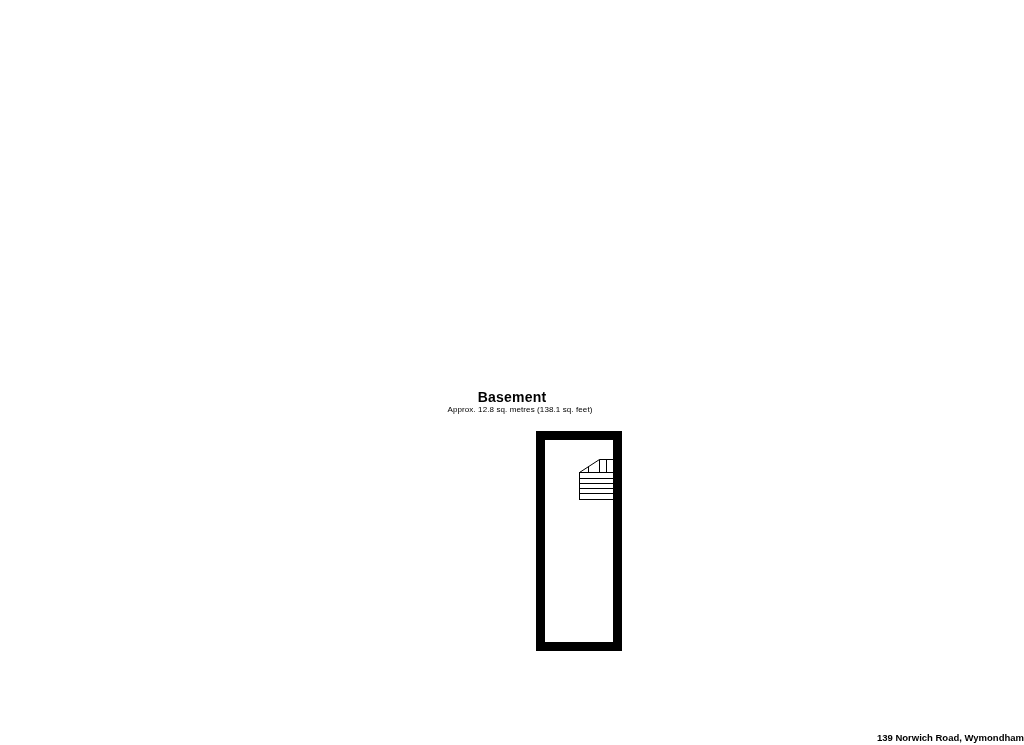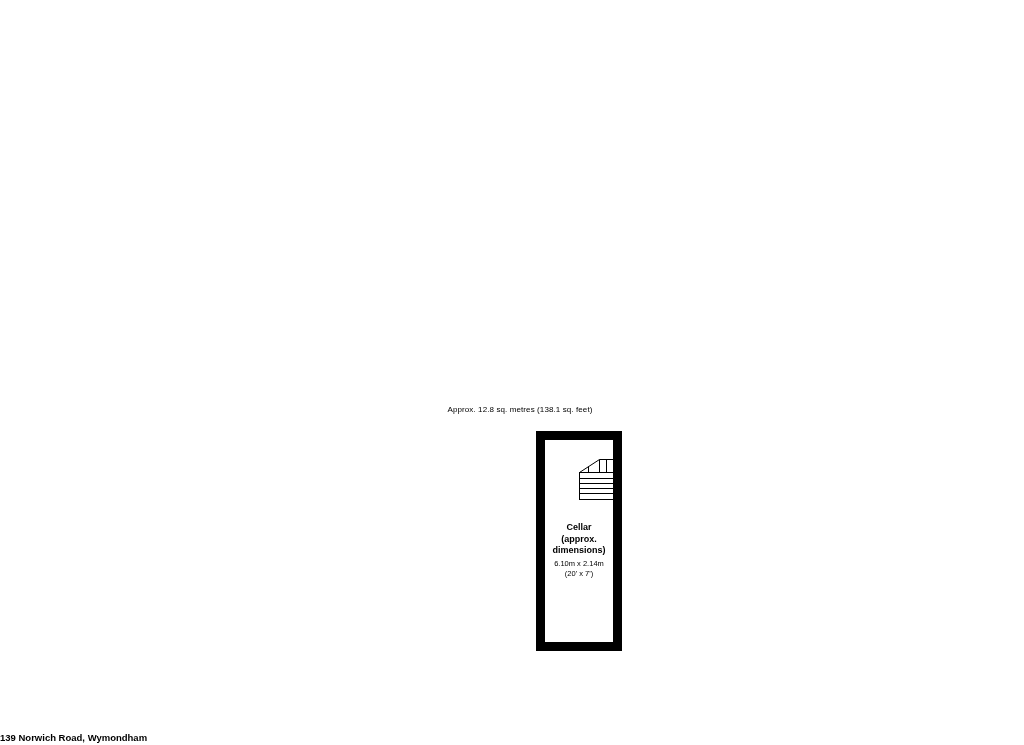--- a/index.html
+++ b/index.html
@@ -103,30 +103,31 @@
     display: block;
     line-height: 10px;
   }
 
   
   .footer-address {
     position: absolute;
     left: 0;
     top: 732px;
     width: 1024px;
-    text-align: left;
+    text-align: right;
     font-size: 9.5px;
     font-weight: bold;
   }
 </style>
 </head>
 <body>
 
 <div class="plan-block">
 
+  <div class="plan-title">Basement</div>
 
   <div class="plan-area">Approx.  12.8 sq. metres (138.1 sq. feet)</div>
 
   <div class="room-outer">
     <div class="room-inner"></div>
   </div>
 
   <div class="stairs">
     <svg width="40" height="44" viewBox="0 0 40 44" xmlns="http://www.w3.org/2000/svg">
       <g fill="none" stroke="#000000" stroke-width="1">
@@ -141,23 +142,16 @@
         <line x1="1.5" y1="14.5" x2="21.5" y2="1.5"></line>
         <line x1="21.5" y1="1.5" x2="35.5" y2="1.5"></line>
         <line x1="35.5" y1="1.5" x2="35.5" y2="14.5"></line>
         <line x1="10.5" y1="14.5" x2="10.5" y2="8.6"></line>
         <line x1="21.5" y1="14.5" x2="21.5" y2="1.5"></line>
         <line x1="28.5" y1="14.5" x2="28.5" y2="1.5"></line>
       </g>
     </svg>
   </div>
 
-  <div class="room-label">
-    <span class="nm">Cellar</span>
-    <span class="nm">(approx.</span>
-    <span class="nm">dimensions)</span>
-    <span class="dim">6.10m x 2.14m</span>
-    <span class="dim2">(20' x 7')</span>
-  </div>
 
 </div>
 
 <div class="footer-address">139 Norwich Road, Wymondham</div>
 
 </body></html>

